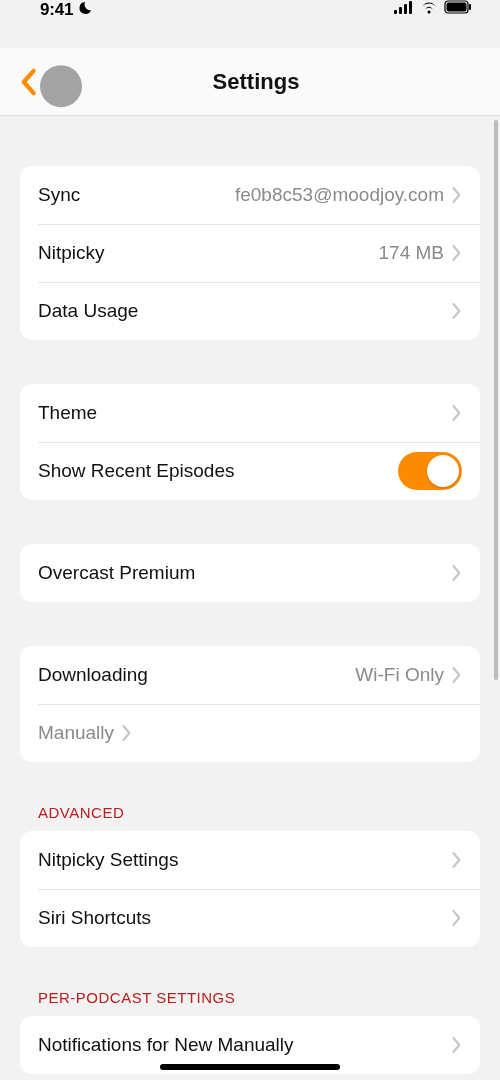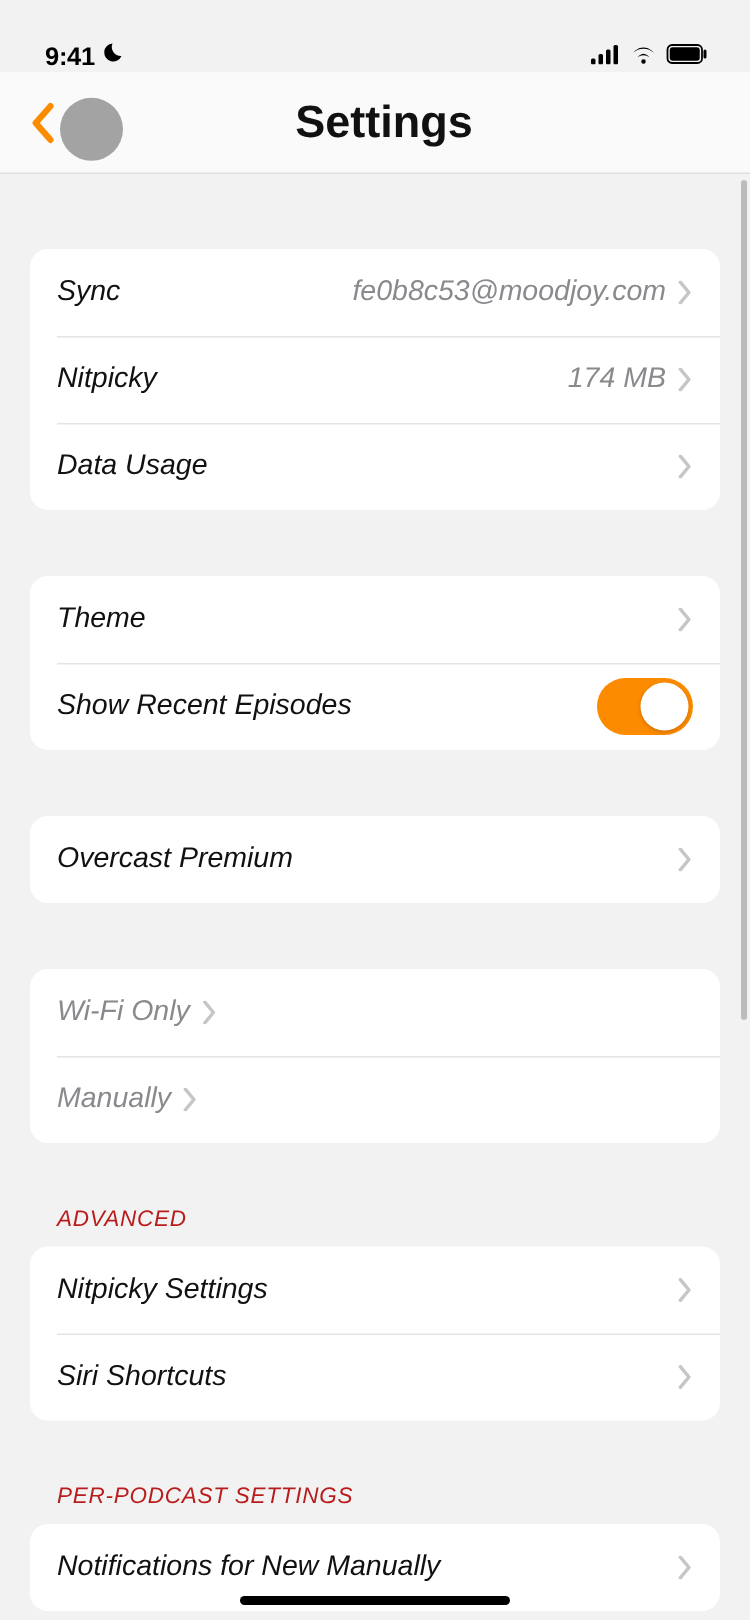--- a/index.html
+++ b/index.html
@@ -7,23 +7,23 @@
       width: 500px;
       height: 1080px;
       background: #f2f2f2;
       font-family: -apple-system, BlinkMacSystemFont, "Segoe UI", Helvetica, Arial, sans-serif;
       overflow: hidden;
       position: relative;
     }
     .status-bar {
       height: 48px;
       display: flex;
-      align-items: flex-end;
+      align-items: flex-start;
       justify-content: space-between;
-      padding: 0 28px 0 30px;
+      padding: 0 28px 0 40px;
       background: #f2f2f2;
     }
     .status-left { display: flex; align-items: center; gap: 4px; }
     .status-time { font-size: 17px; font-weight: 600; letter-spacing: -0.2px; }
     .status-right { display: flex; align-items: center; gap: 6px; }
     .nav-bar {
       height: 68px;
       background: #fafafa;
       border-bottom: 1px solid #e0e0e0;
       position: relative;
@@ -47,30 +47,29 @@
       top: 50%;
       transform: translateY(-40%);
       width: 42px;
       height: 42px;
       border-radius: 50%;
       background: #a3a3a3;
     }
     .nav-title {
       width: 100%;
       text-align: center;
-      font-size: 30px;
+      font-size: 22px;
       font-weight: 600;
       color: #111;
       margin-left: 12px;
     }
     .content {
       padding: 0 20px;
       height: calc(1080px - 48px - 68px);
       overflow-y: auto;
-      font-style: italic;
     }
     .section {
       background: #fff;
       border-radius: 12px;
       margin-top: 44px;
       overflow: hidden;
     }
     .section:first-of-type { margin-top: 50px; }
     .section-header {
       font-size: 15px;
@@ -242,20 +241,21 @@
     <div class="row">
       <span class="row-label">Overcast Premium</span>
       <svg class="chevron" viewBox="0 0 8 14">
           <path d="M1 1l5 6-5 6" stroke="#c6c6c8" stroke-width="2" fill="none" stroke-linecap="round" stroke-linejoin="round"></path>
         </svg>
     </div>
   </div>
 
   <div class="section">
     <div class="row">
+      <span class="row-label">Downloading</span>
       <span class="row-value">Wi-Fi Only</span>
       <svg class="chevron" viewBox="0 0 8 14">
           <path d="M1 1l5 6-5 6" stroke="#c6c6c8" stroke-width="2" fill="none" stroke-linecap="round" stroke-linejoin="round"></path>
         </svg>
     </div>
     <div class="row">
       <span class="row-value">Manually</span>
       <svg class="chevron" viewBox="0 0 8 14">
           <path d="M1 1l5 6-5 6" stroke="#c6c6c8" stroke-width="2" fill="none" stroke-linecap="round" stroke-linejoin="round"></path>
         </svg>

